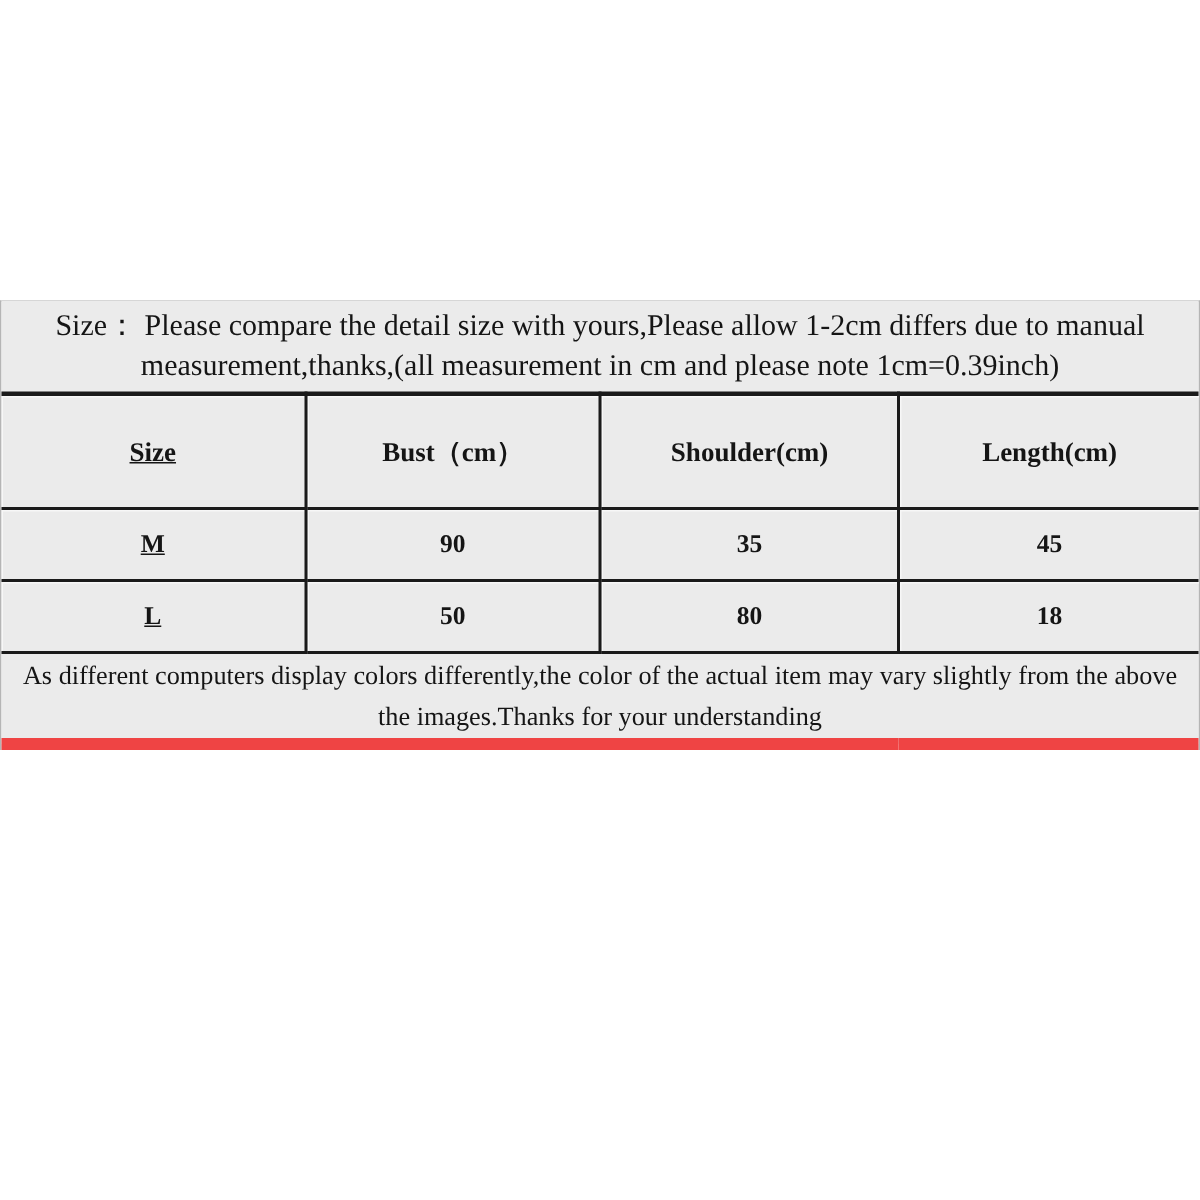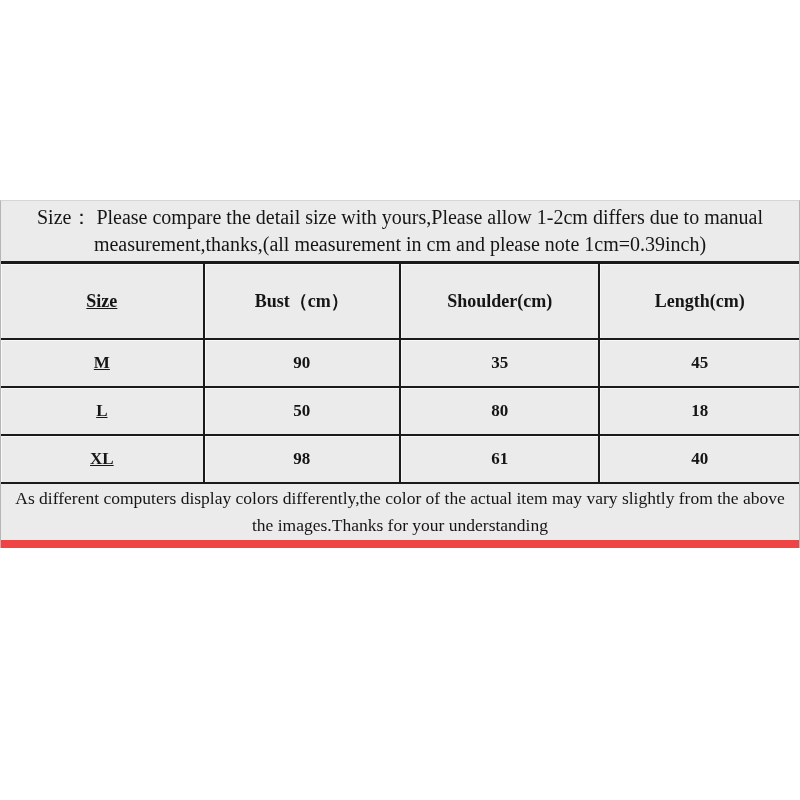--- a/index.html
+++ b/index.html
@@ -120,26 +120,20 @@
         <td>45</td>
       </tr>
 
       <tr class="data-row">
         <td>L</td>
         <td>50</td>
         <td>80</td>
         <td>18</td>
       </tr>
 
-      <tr class="data-row">
-        <td>XL</td>
-        <td>98</td>
-        <td>61</td>
-        <td>40</td>
-      </tr>
 
 
       <tr>
         <td class="footer-cell" colspan="4">
           <div class="line">As different computers display colors differently,the color of the actual item may vary slightly from the above</div>
           <div class="line">the images.Thanks for your understanding</div>
         </td>
       </tr>
     </tbody>
       </table>

